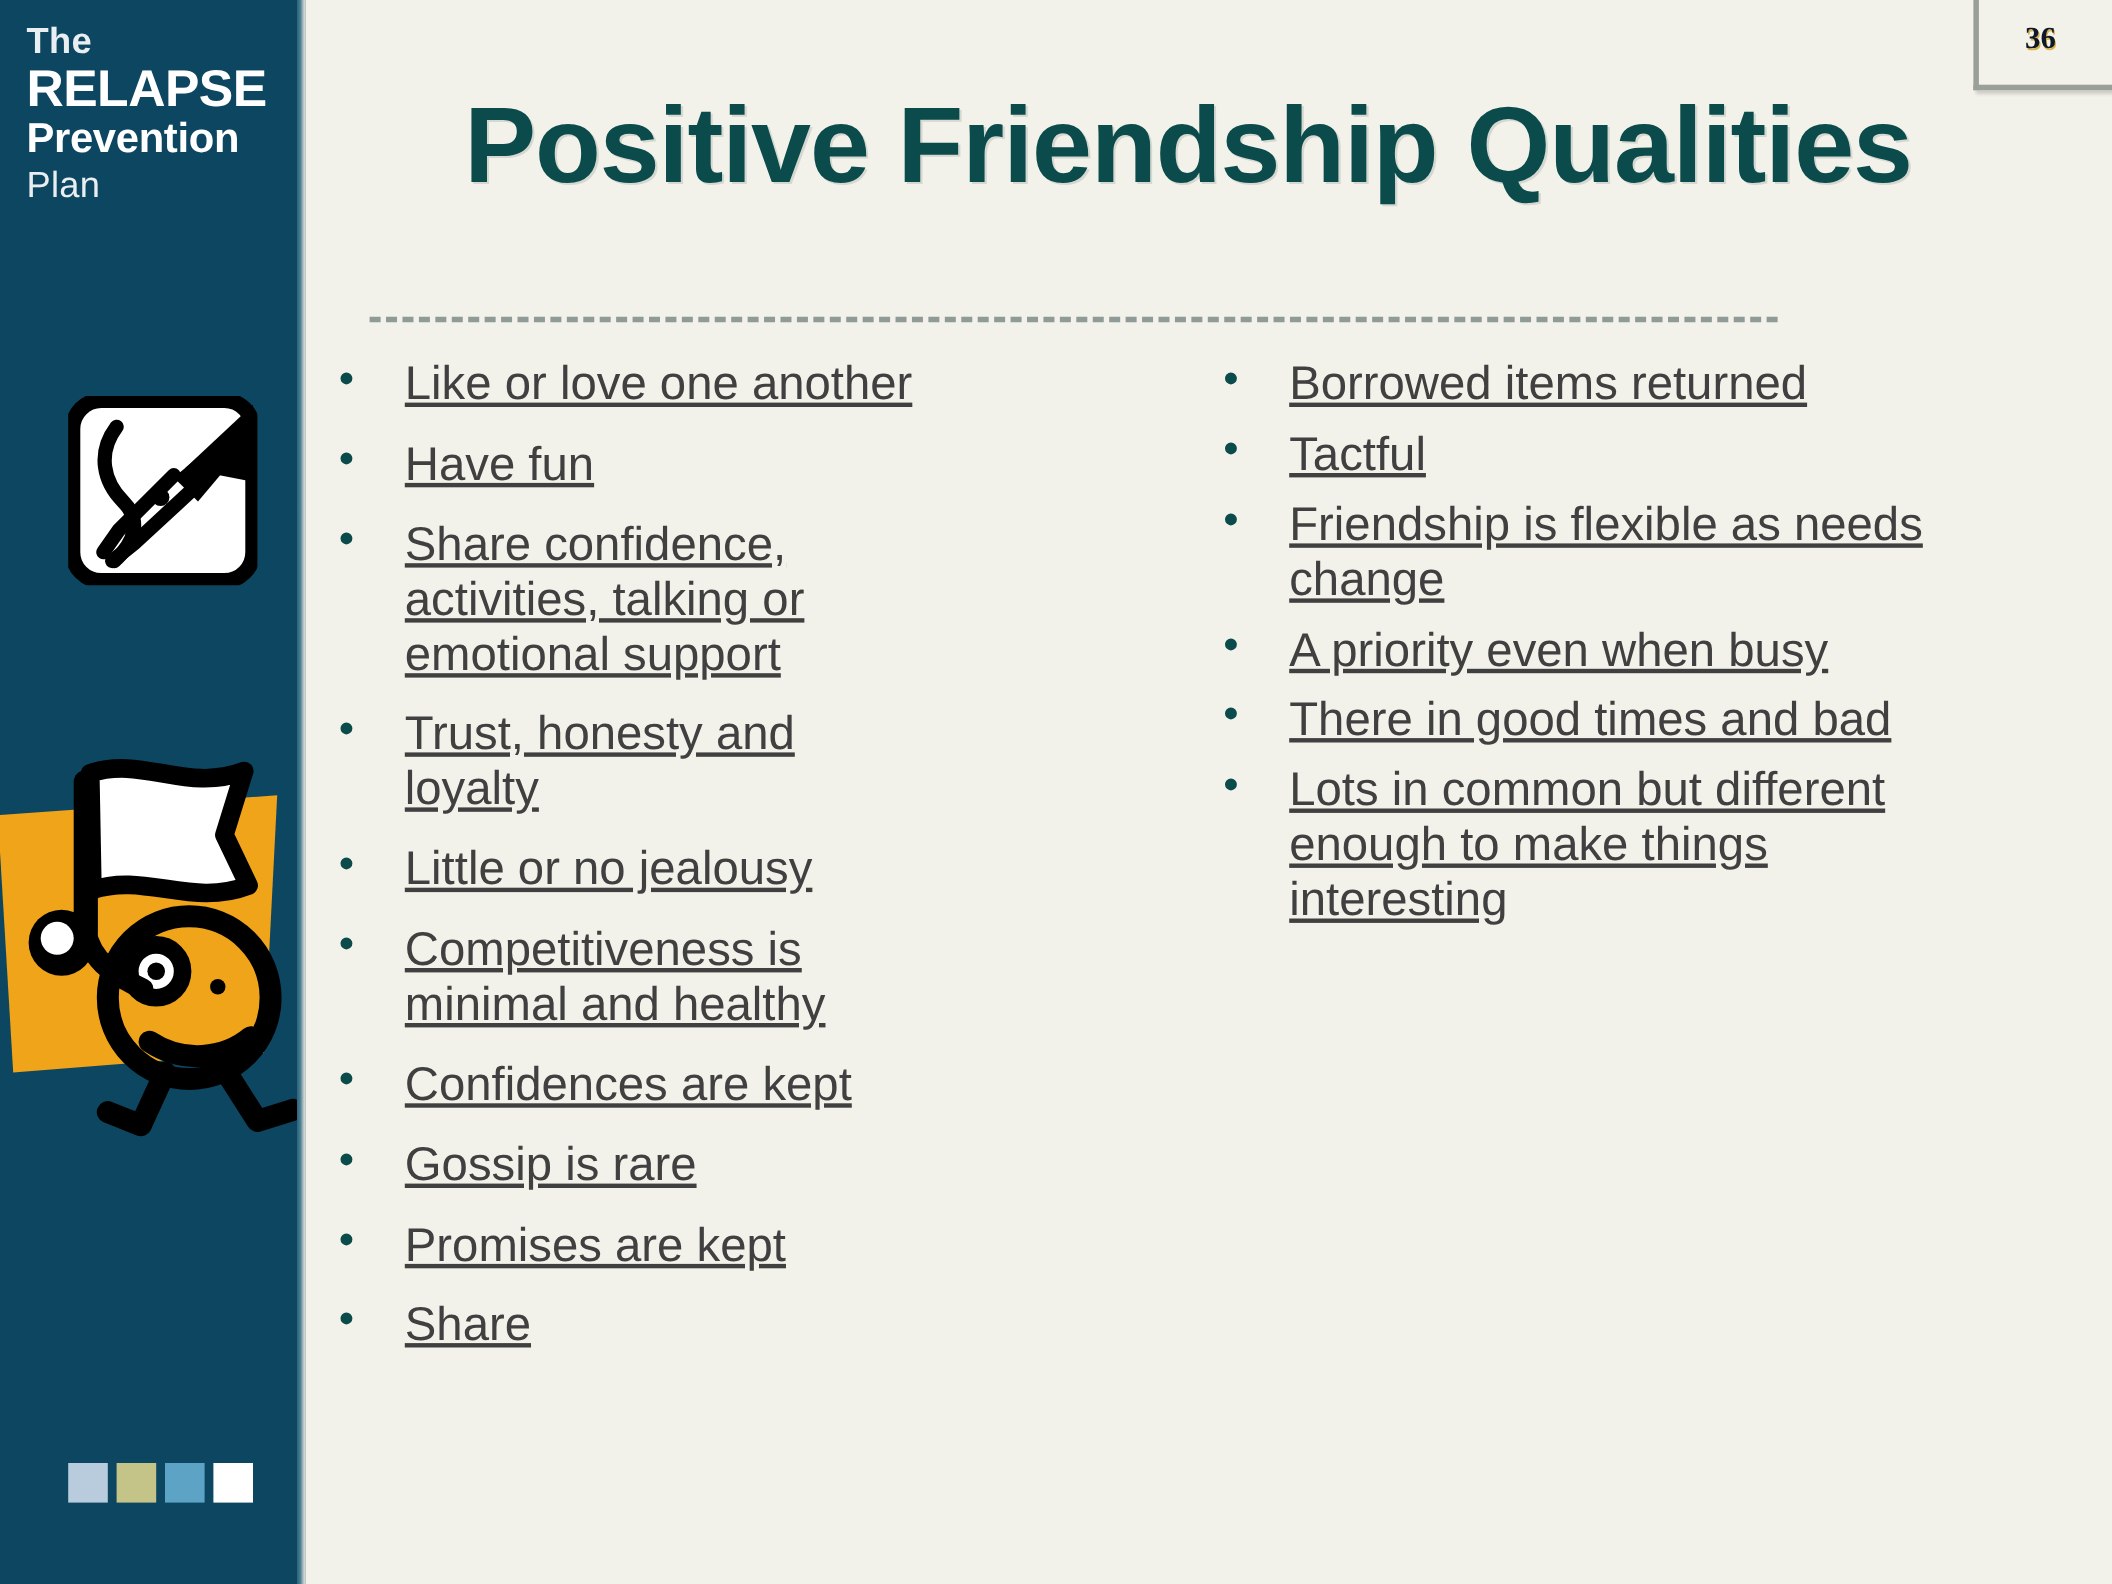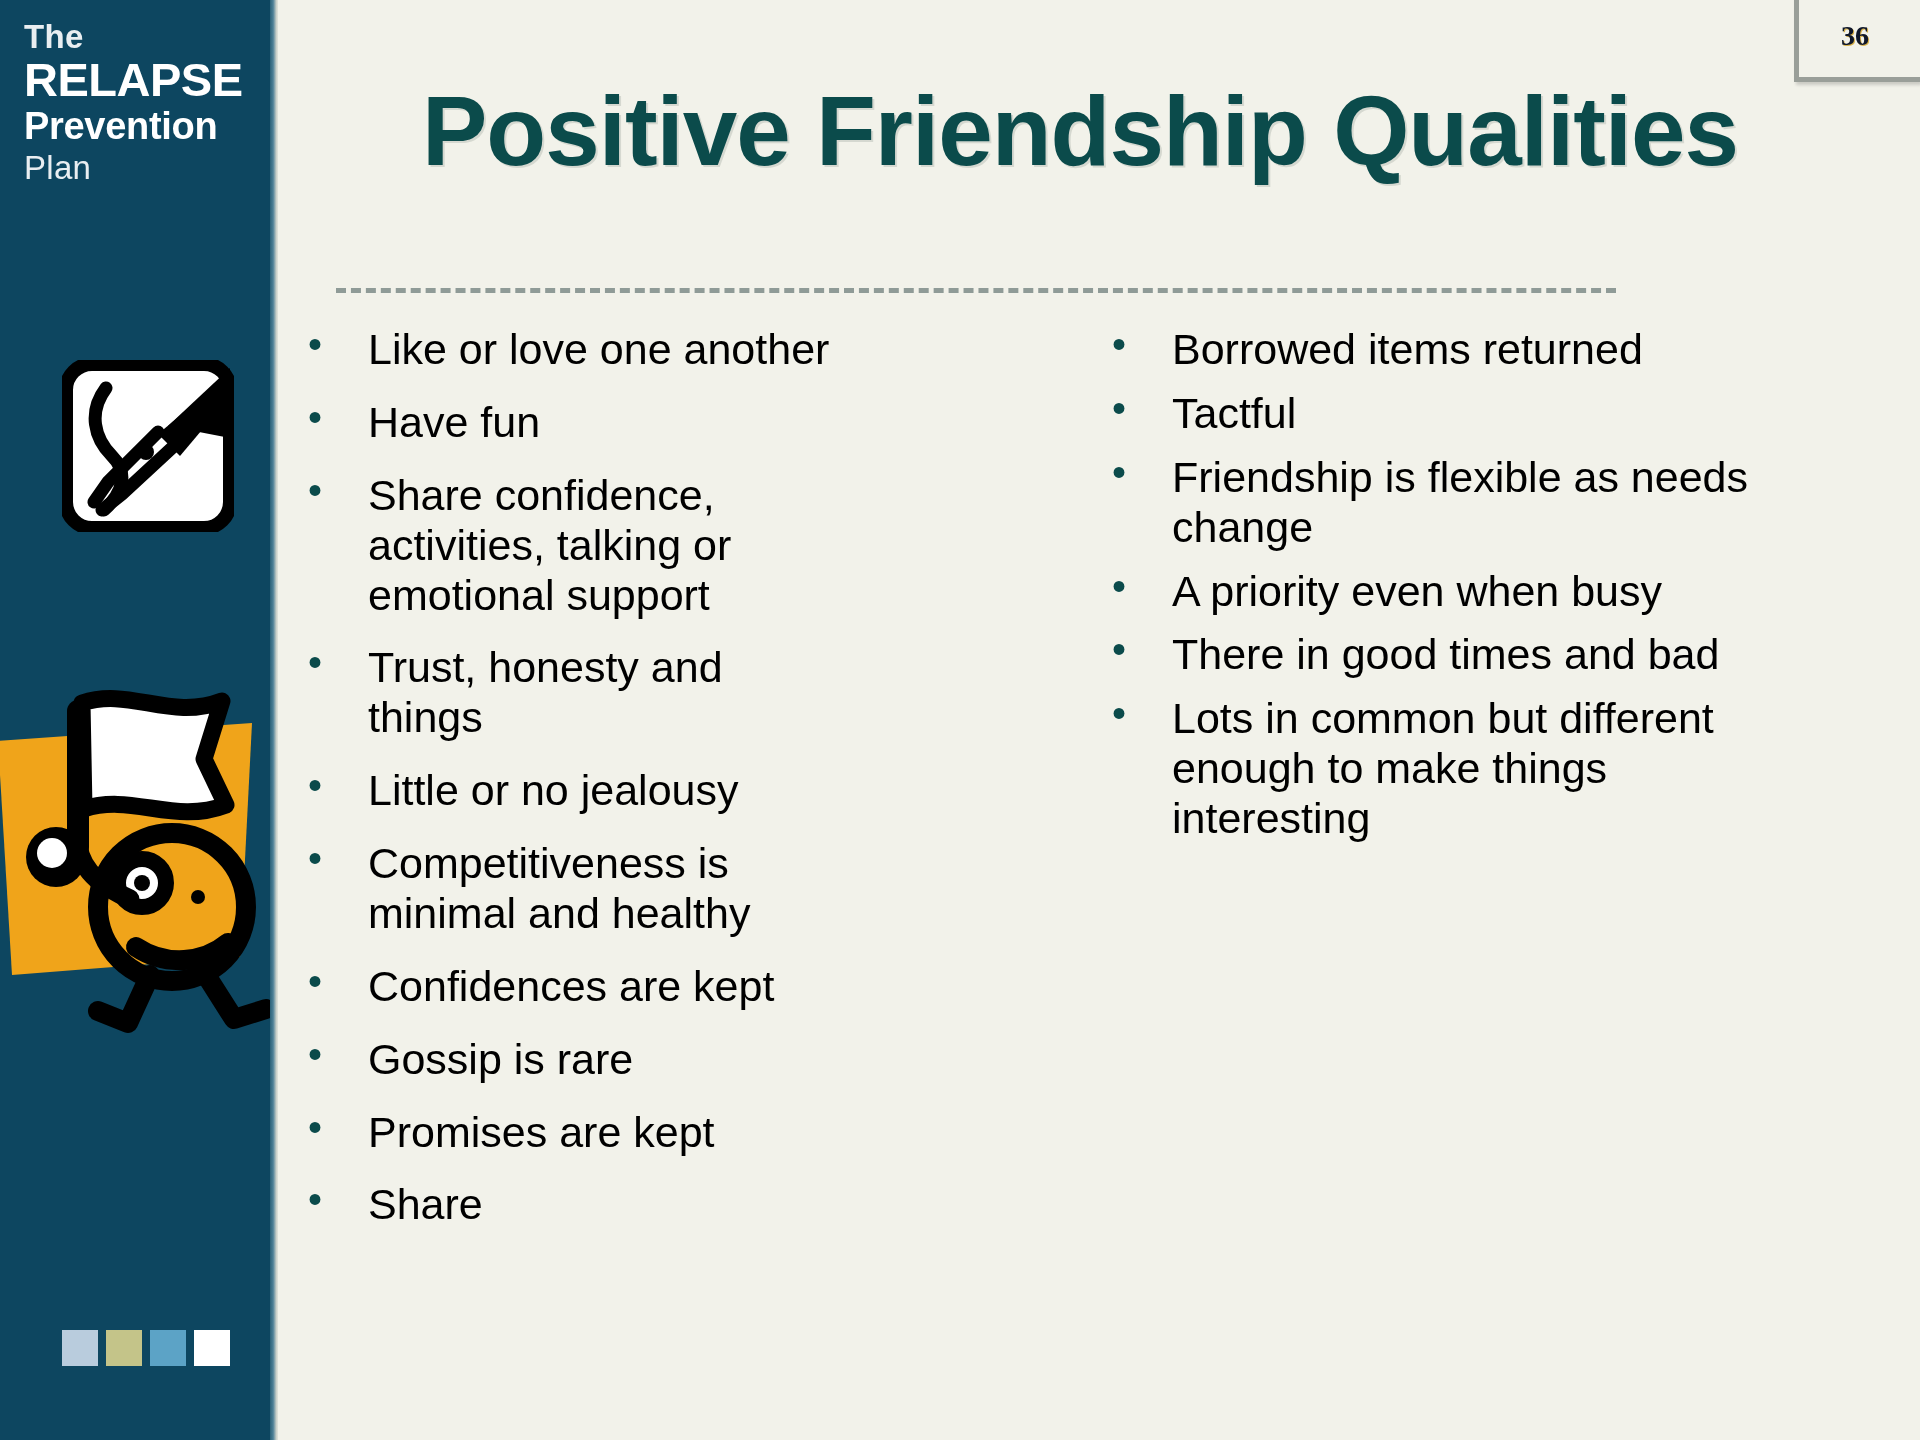--- a/index.html
+++ b/index.html
@@ -96,24 +96,25 @@
 
   
   .col { position:absolute; }
   #col-left  { left:296px; top:325px;  width:540px; }
   #col-right { left:1100px; top:325px; width:660px; }
 
   ul.bullets { list-style:none; }
   ul.bullets li {
     position:relative;
     padding-left:72px;
-    color:#000000;
+    color:#404040;
     font-size:43px;
     line-height:1.16;
     font-family:"Liberation Sans", sans-serif;
+    text-decoration:underline;
   }
   #col-left  ul.bullets li { margin-bottom:23px; }
   #col-right ul.bullets li { margin-bottom:14px; }
 
   ul.bullets li::before {
     content:"\2022";
     position:absolute; left:12px; top:-4px;
     font-size:40px; line-height:1.16;
     color:#0b4b4b;
   }
@@ -193,21 +194,21 @@
 
   <h1 id="title">Positive Friendship Qualities</h1>
 
   <div id="divider"></div>
 
   <div id="col-left" class="col">
     <ul class="bullets">
       <li>Like or love one another</li>
       <li>Have fun</li>
       <li>Share confidence, activities, talking or emotional support</li>
-      <li>Trust, honesty and things</li>
+      <li>Trust, honesty and loyalty</li>
       <li>Little or no jealousy</li>
       <li>Competitiveness is minimal and healthy</li>
       <li>Confidences are kept</li>
       <li>Gossip is rare</li>
       <li>Promises are kept</li>
       <li>Share</li>
     </ul>
   </div>
 
   <div id="col-right" class="col">

